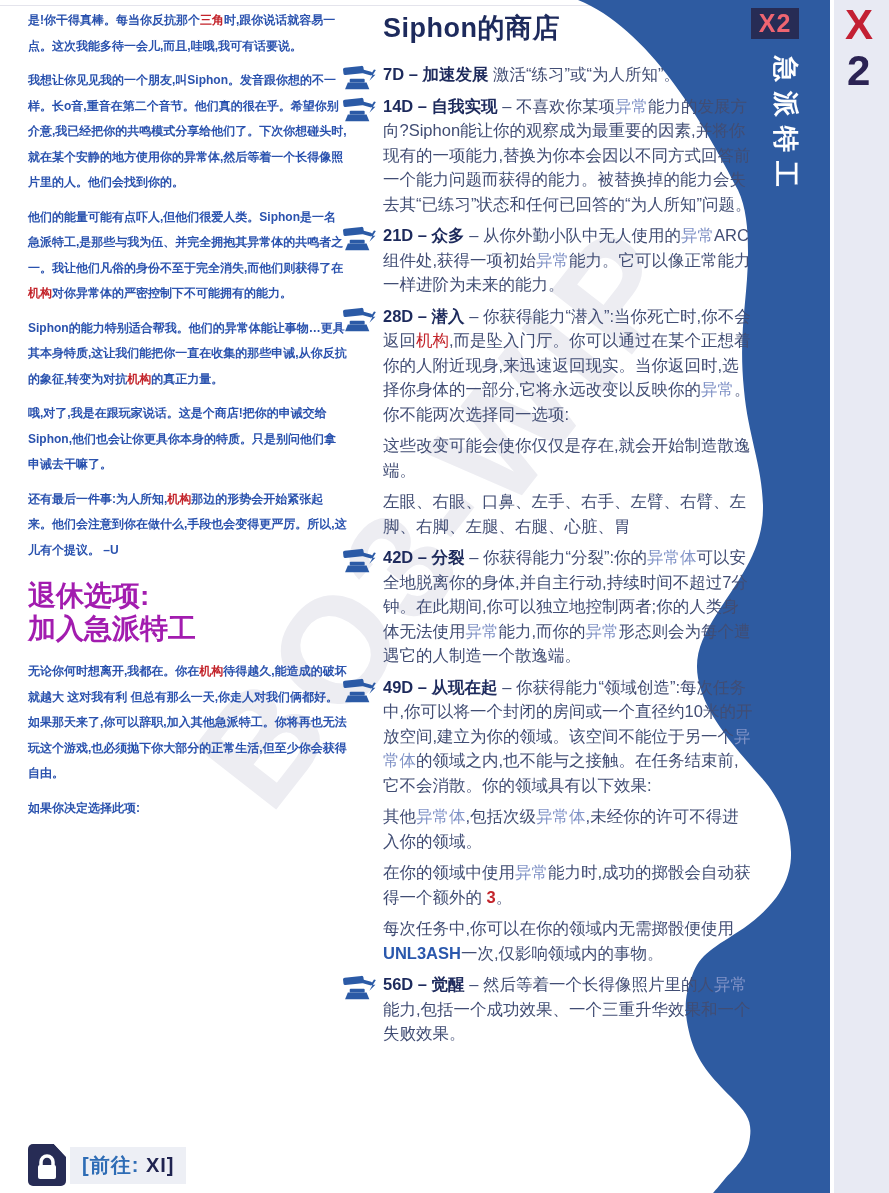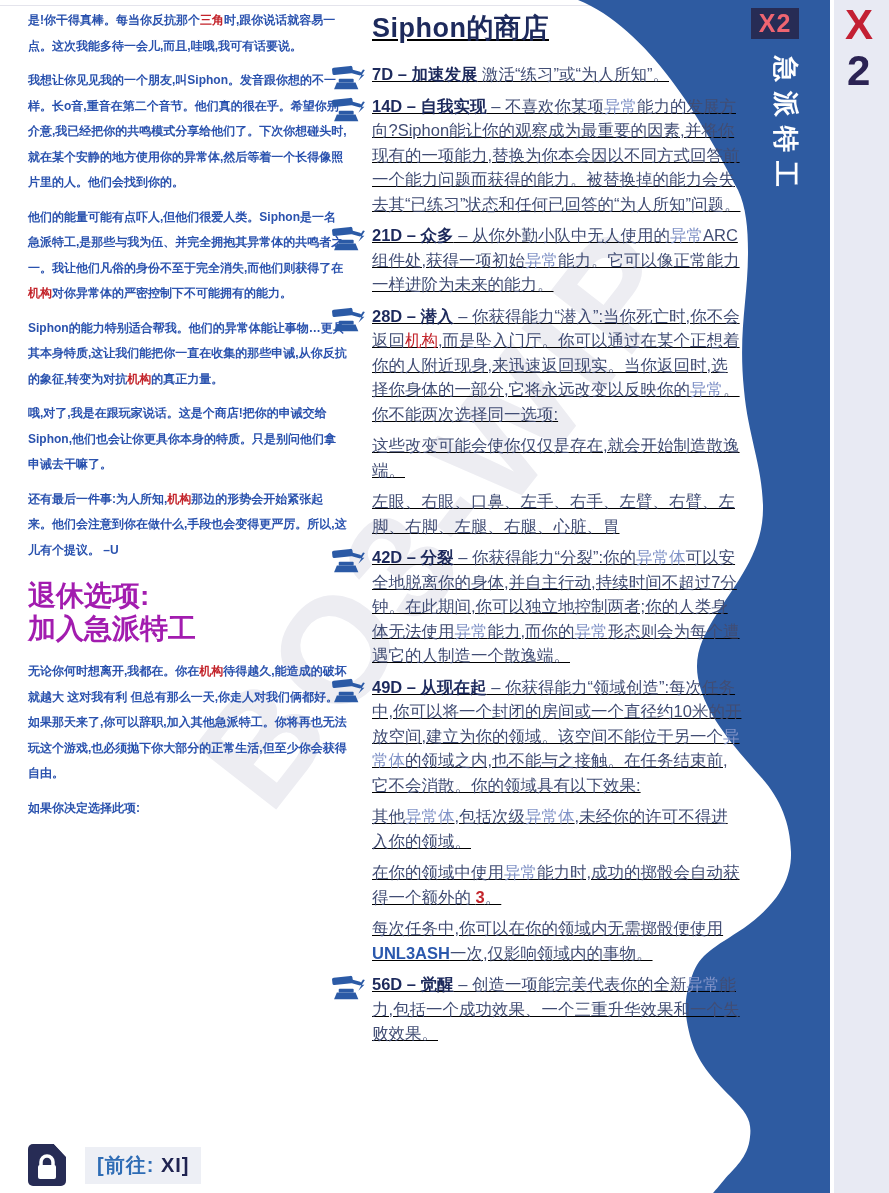--- a/index.html
+++ b/index.html
@@ -26,34 +26,34 @@
     z-index:4;letter-spacing:1px;
   }
   .vlabel{
     position:absolute;left:803px;top:56px;transform-origin:0 0;transform:rotate(90deg);
     color:#ffffff;font-weight:800;font-size:26px;letter-spacing:9px;z-index:4;white-space:nowrap;
   }
   
   .left-col{position:absolute;left:28px;top:8px;width:319px;z-index:3;}
   .lp{margin:0 0 9px 0;font-size:12px;line-height:25.5px;font-weight:bold;color:#2a52ae;}
   .retire{font-size:28px;line-height:33px;font-weight:800;color:#a21caf;margin:16px 0 14px 0;}
-  .right-col{position:absolute;left:332px;top:6px;width:408px;z-index:3;text-decoration:underline;}
+  .right-col{position:absolute;left:343px;top:6px;width:408px;z-index:3;}
   .shop-title{font-size:27px;font-weight:800;color:#1d2a5c;margin:4px 0 16px 40px;letter-spacing:.5px;}
   .block{position:relative;padding-left:40px;margin-bottom:7px;font-size:16.5px;line-height:24.5px;color:#414d74;width:372px;}
   .block .gavel{position:absolute;left:0;top:1px;width:34px;height:28px;}
   
   .seg-b{color:#2a52ae;}
   .seg-r{color:#c3242b;}
   .seg-h{color:#1d2a5c;font-weight:bold;}
   .seg-t{color:#414d74;}
   .seg-k{color:#8193c7;}
   .seg-rb{color:#c3242b;font-weight:bold;}
   .seg-bb{color:#2a58ad;font-weight:bold;}
   
-  .footer{position:absolute;left:28px;top:1144px;z-index:3;display:flex;align-items:center;gap:19px;}
+  .footer{position:absolute;left:28px;top:1144px;z-index:3;display:flex;align-items:center;gap:4px;}
   .goto{background:#edeff5;padding:5px 12px;font-size:20px;font-weight:800;letter-spacing:1px;}
   .seg-link{color:#2e6cb5;}
   .seg-ld{color:#1f2350;}
 </style>
 </head>
 <body>
 
 <div class="topline"></div>
 
 <div class="wm">BO3-WIP</div>
@@ -164,21 +164,21 @@
       <div class="block"><span class="seg-t">在你的领域中使用</span><span class="seg-k">异常</span><span class="seg-t">能力时,成功的掷骰会自动获得一个额外的 </span><span class="seg-rb">3</span><span class="seg-t">。</span></div>
       <div class="block"><span class="seg-t">每次任务中,你可以在你的领域内无需掷骰便使用</span><span class="seg-bb">UNL3ASH</span><span class="seg-t">一次,仅影响领域内的事物。</span></div>
       <div class="block"><svg class="gavel" viewBox="0 0 36 30" aria-hidden="true">
     <g fill="#2b5aa6">
       <rect x="0" y="4" width="22" height="8" rx="2" transform="rotate(-6 11 8)"></rect>
       <rect x="19" y="8" width="12" height="4" rx="1.5" transform="rotate(16 25 10)"></rect>
       <rect x="7" y="17" width="16" height="4" rx="1"></rect>
       <path d="M5 21 L25 21 L28 28 L2 28 Z"></path>
       <polygon points="33,7 29,13 31.3,13 28,19 34.5,12.7 31.8,12.7 35,7.5"></polygon>
     </g>
-  </svg><span class="seg-h">56D – 觉醒</span><span class="seg-t"> – 创造一项能完美代表你的全新</span><span class="seg-k">异常</span><span class="seg-t">能力,包括一个成功效果、一个三重升华效果和一个失败效果。</span></div>
+  </svg><span class="seg-h">56D – 觉醒</span><span class="seg-t"> – 然后等着一个长得像照片里的人</span><span class="seg-k">异常</span><span class="seg-t">能力,包括一个成功效果、一个三重升华效果和一个失败效果。</span></div>
     </div>
 </div>
 
 <div class="footer">
   <svg width="38" height="42" viewBox="0 0 38 42" aria-hidden="true">
     <path fill="#272c55" d="M5 0h21l12 12v25a5 5 0 0 1-5 5H5a5 5 0 0 1-5-5V5a5 5 0 0 1 5-5z"></path>
     <polygon fill="#ffffff" points="25,-1 39,-1 39,14"></polygon>
     <polygon fill="#272c55" points="25,0 25,11 35,11"></polygon>
     <path d="M13 22v-4a6 6 0 0 1 12 0v4" stroke="#ffffff" stroke-width="3.5" fill="none"></path>
     <rect x="10" y="21" width="18" height="14" rx="2" fill="#ffffff"></rect>

